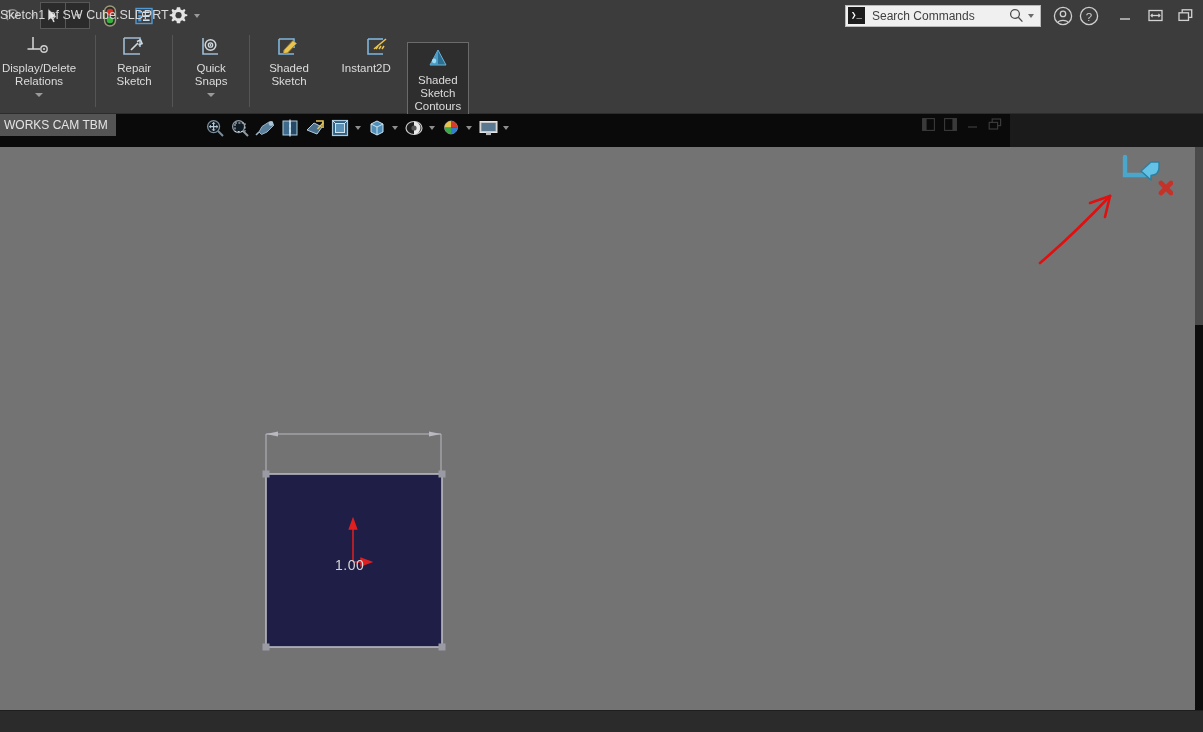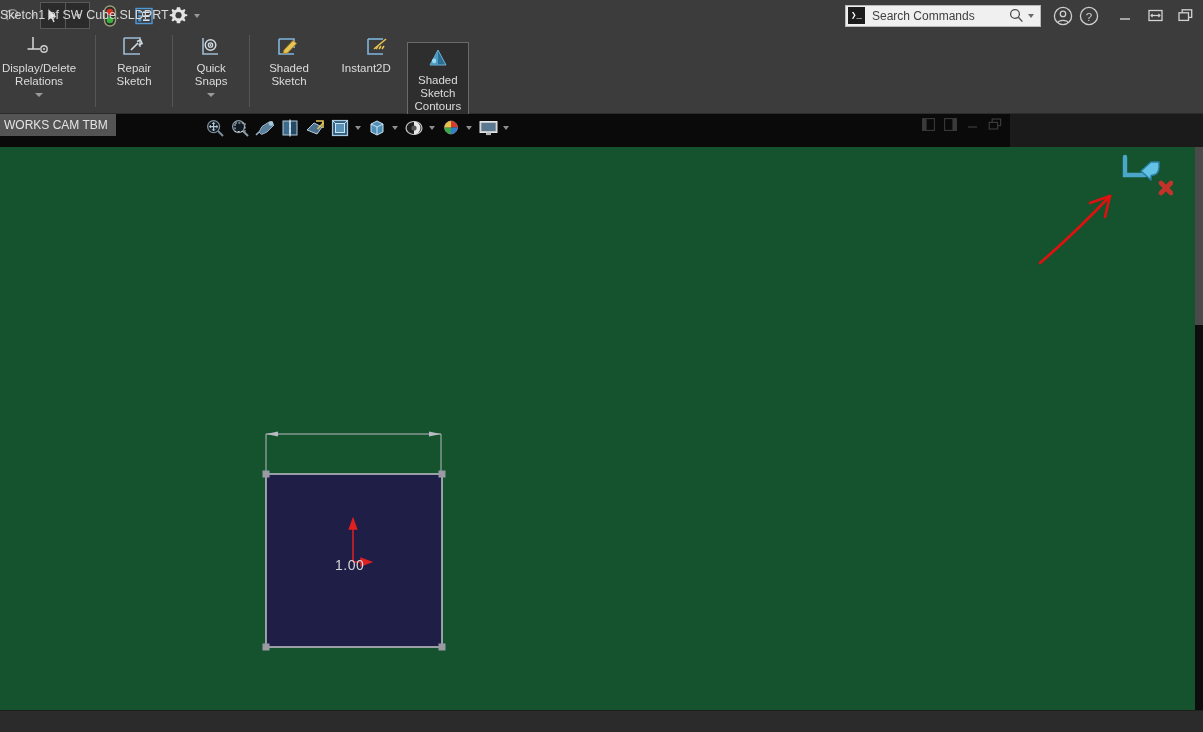--- a/index.html
+++ b/index.html
@@ -146,21 +146,21 @@
   }
   .panel-ctrls {
     position: absolute; right: 8px; top: 4px;
     display: flex; align-items: center; gap: 9px;
   }
 
   
   .viewport {
     position: absolute; left: 0; top: 147px;
     width: 1195px; height: 563px;
-    background: #14532d;
+    background: #737373;
     overflow: hidden;
     padding-left: 22px;
   }
   .statusbar {
     position: absolute; left: 0; bottom: 0;
     width: 1203px; height: 22px;
     background: #2b2b2b;
     border-top: 1px solid #1e1e1e;
   }
   .scrollbar {

